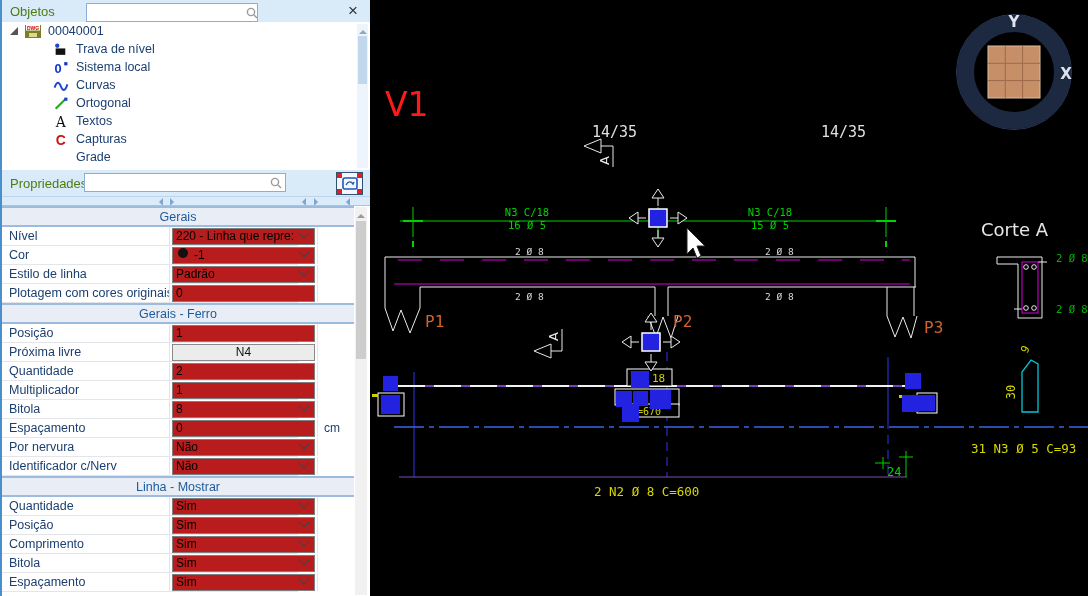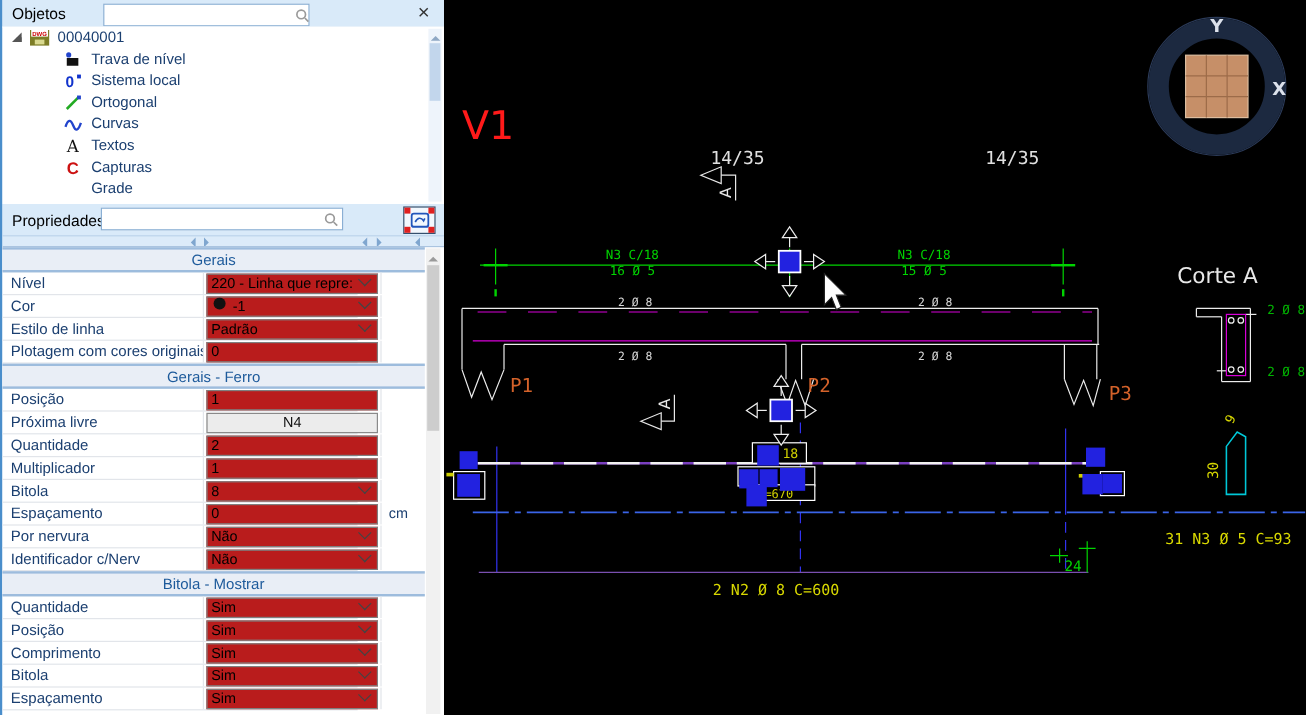--- a/index.html
+++ b/index.html
@@ -3,21 +3,21 @@
 <meta charset="utf-8">
 <style>
   html,body{margin:0;padding:0;background:#000;}
   body{width:1088px;height:596px;overflow:hidden;font-family:"Liberation Sans",sans-serif;}
   .app{position:relative;width:1088px;height:596px;}
 
   
   .left-panel{position:absolute;left:0;top:0;width:370px;height:596px;background:#cfe3f7;
     border-left:2px solid #4a8ecb;box-sizing:border-box;}
   .panel-bar{position:absolute;left:0;width:368px;background:#d9eaf9;display:flex;align-items:center;}
-  .bar-title{margin-left:8px;font-size:13px;color:#000000;}
+  .bar-title{margin-left:8px;font-size:13px;color:#4d7c0f;}
   .searchbox{position:absolute;height:17px;background:#fff;border:1px solid #8aafd4;display:flex;align-items:center;}
   .searchbox input{flex:1;border:none;outline:none;height:13px;font-size:12px;padding:0 2px;background:transparent;}
   .lens{width:12px;height:12px;margin-right:3px;flex:0 0 auto;}
   .closebtn{position:absolute;right:12px;top:0;font-size:17px;color:#333;line-height:22px;cursor:default;}
 
   .tree{position:absolute;left:0;top:22px;width:368px;height:148px;background:#fff;overflow:hidden;}
   .trow{height:18px;display:flex;align-items:center;font-size:12.5px;color:#1b3f70;white-space:nowrap;}
   .trow .lbl{margin-left:6px;}
   .expander{width:0;height:0;border:4px solid transparent;border-bottom-color:#555;border-right-color:#555;margin-left:8px;}
   .ticon{width:18px;height:15px;margin-left:6px;flex:0 0 auto;}
@@ -100,30 +100,30 @@
       </div>
       <div class="trow" style="padding-left:44px;">
         <svg class="ticon" viewBox="0 0 14 14">
           <text x="1" y="12" font-size="12" font-weight="bold" fill="#1133cc">0</text>
           <rect x="10" y="2" width="3" height="3" fill="#1133cc"></rect>
         </svg>
         <span class="lbl">Sistema local</span>
       </div>
       <div class="trow" style="padding-left:44px;">
         <svg class="ticon" viewBox="0 0 14 14">
+          <path d="M1 9 C3 3 5 3 7 8 C9 13 11 12 13 6" fill="none" stroke="#2244cc" stroke-width="1.8"></path>
+        </svg>
+        <span class="lbl">Curvas</span>
+      </div>
+      <div class="trow" style="padding-left:44px;">
+        <svg class="ticon" viewBox="0 0 14 14">
           <line x1="2" y1="12" x2="11" y2="3" stroke="#22aa22" stroke-width="2"></line>
           <rect x="10" y="1.5" width="3" height="3" fill="#2244cc"></rect>
         </svg>
         <span class="lbl">Ortogonal</span>
-      </div>
-      <div class="trow" style="padding-left:44px;">
-        <svg class="ticon" viewBox="0 0 14 14">
-          <path d="M1 9 C3 3 5 3 7 8 C9 13 11 12 13 6" fill="none" stroke="#2244cc" stroke-width="1.8"></path>
-        </svg>
-        <span class="lbl">Curvas</span>
       </div>
       <div class="trow" style="padding-left:44px;">
         <svg class="ticon" viewBox="0 0 14 14">
           <text x="2" y="12" font-size="13" font-family="DejaVu Serif,serif" fill="#111">A</text>
         </svg>
         <span class="lbl">Textos</span>
       </div>
       <div class="trow" style="padding-left:44px;">
         <svg class="ticon" viewBox="0 0 14 14">
           <text x="2" y="12" font-size="13" font-weight="bold" fill="#cc1111">C</text>
@@ -292,21 +292,21 @@
         <div class="plabel">Identificador c/Nerv</div>
         <div class="pval">
             <div class="vbox">
           <span class="vtext">Não</span>
           <span class="chev"></span>
             </div>
           </div>
         <div class="punit"></div>
       </div>
 
-      <div class="gsection">Bitola - Mostrar</div>
+      <div class="gsection">Linha - Mostrar</div>
 
       <div class="prow">
         <div class="plabel">Quantidade</div>
         <div class="pval">
             <div class="vbox">
           <span class="vtext">Sim</span>
           <span class="chev"></span>
             </div>
           </div>
         <div class="punit"></div>

